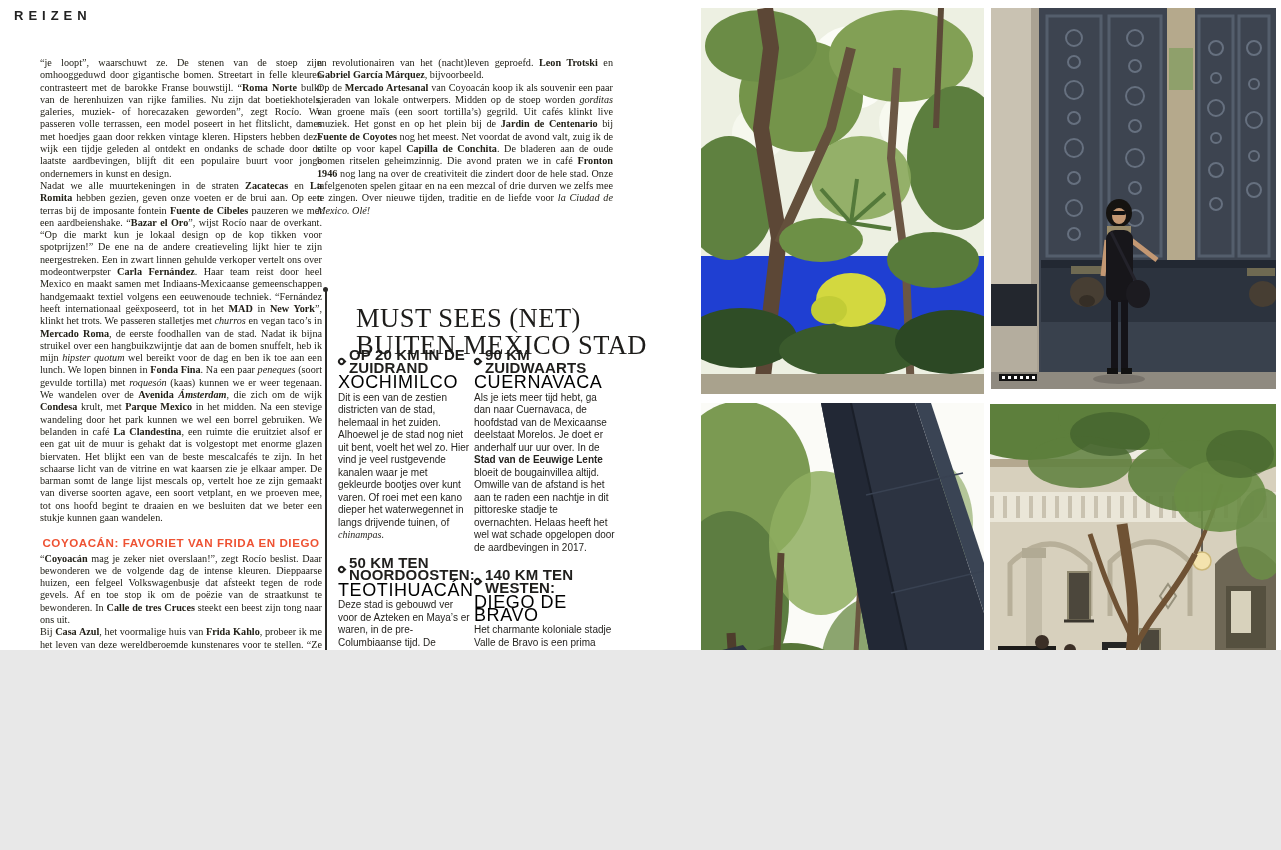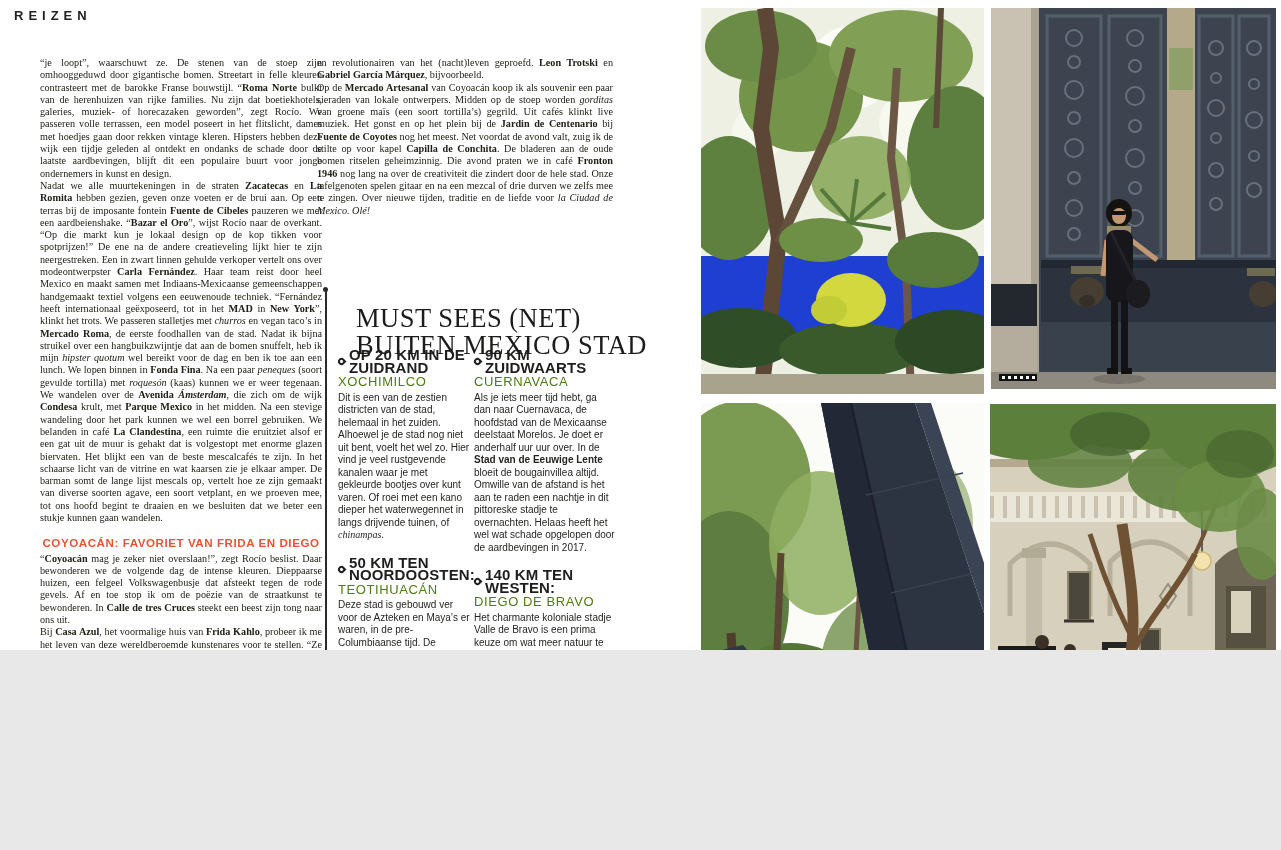--- a/index.html
+++ b/index.html
@@ -26,21 +26,21 @@
   .ms-col{position:absolute;top:349px;font-family:"Liberation Sans",sans-serif;font-size:10px;
        line-height:12.5px;color:#262420;}
   .ms-colA{left:338px;width:134px;}
   .ms-colB{left:474px;width:142px;}
   .ms-entry{margin-bottom:15px;}
   .ms-loc{font-weight:700;font-size:15px;letter-spacing:.15px;color:#1f1e1c;
        display:flex;align-items:center;gap:4px;}
   .pin{display:inline-block;width:7px;height:7px;background:#1f1e1c;border-radius:50% 50% 50% 0;
        transform:rotate(-135deg);position:relative;flex:0 0 auto;}
   .pin::after{content:"";position:absolute;left:2.2px;top:2.2px;width:2.6px;height:2.6px;border-radius:50%;background:#fff;}
-  .ms-name{color:#4d7c0f;font-size:13px;letter-spacing:.6px;margin:2px 0 3px 0;}
+  .ms-name{color:#000000;font-size:18px;letter-spacing:.6px;margin:2px 0 3px 0;}
   .ms-body b{font-weight:700;}
   .ms-body i{font-style:italic;font-family:Liberation Serif, serif;}
   .ms-cont{margin-bottom:15px;}
   
   .photo{position:absolute;margin:0;padding:0;line-height:0;}
   .photo svg{display:block;}
   .p1{left:701px;top:8px;}
   .p2{left:991px;top:8px;}
   .p3{left:701px;top:403px;}
   .p4{left:990px;top:404px;}

